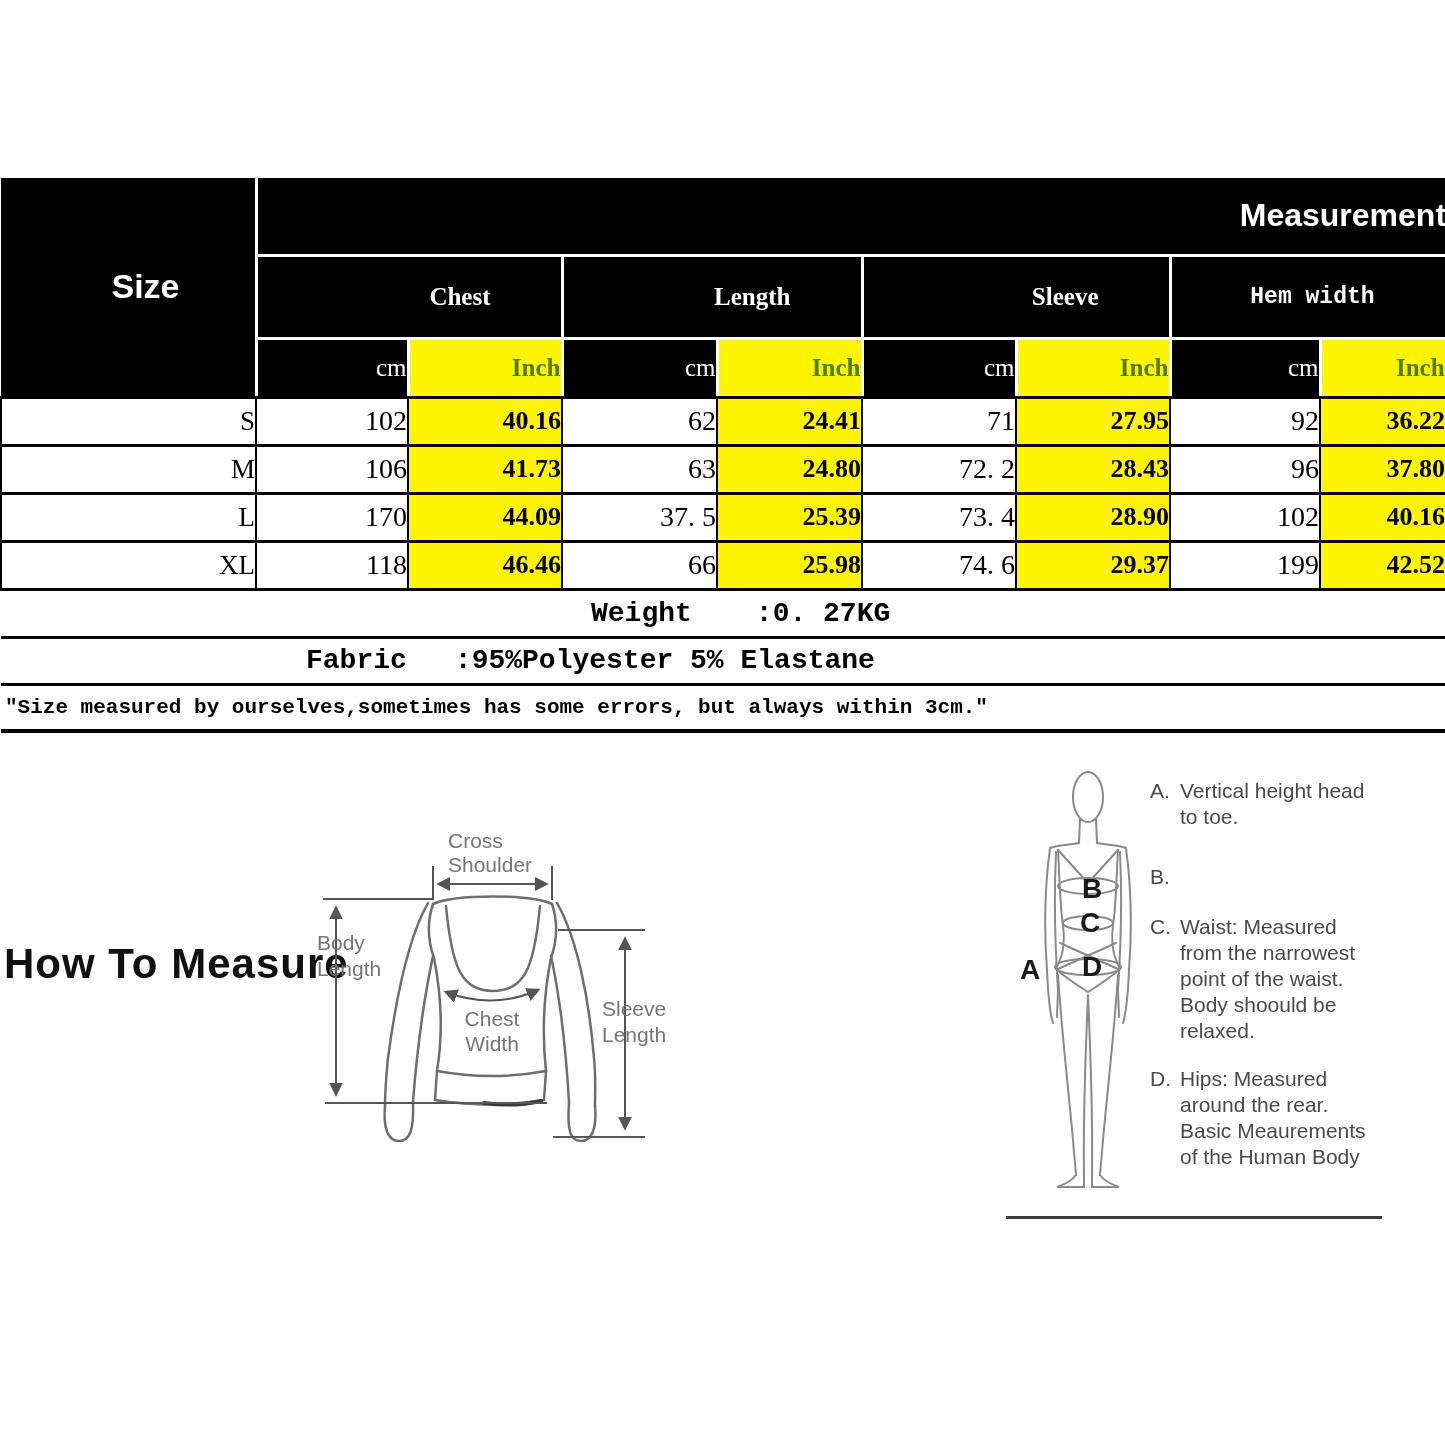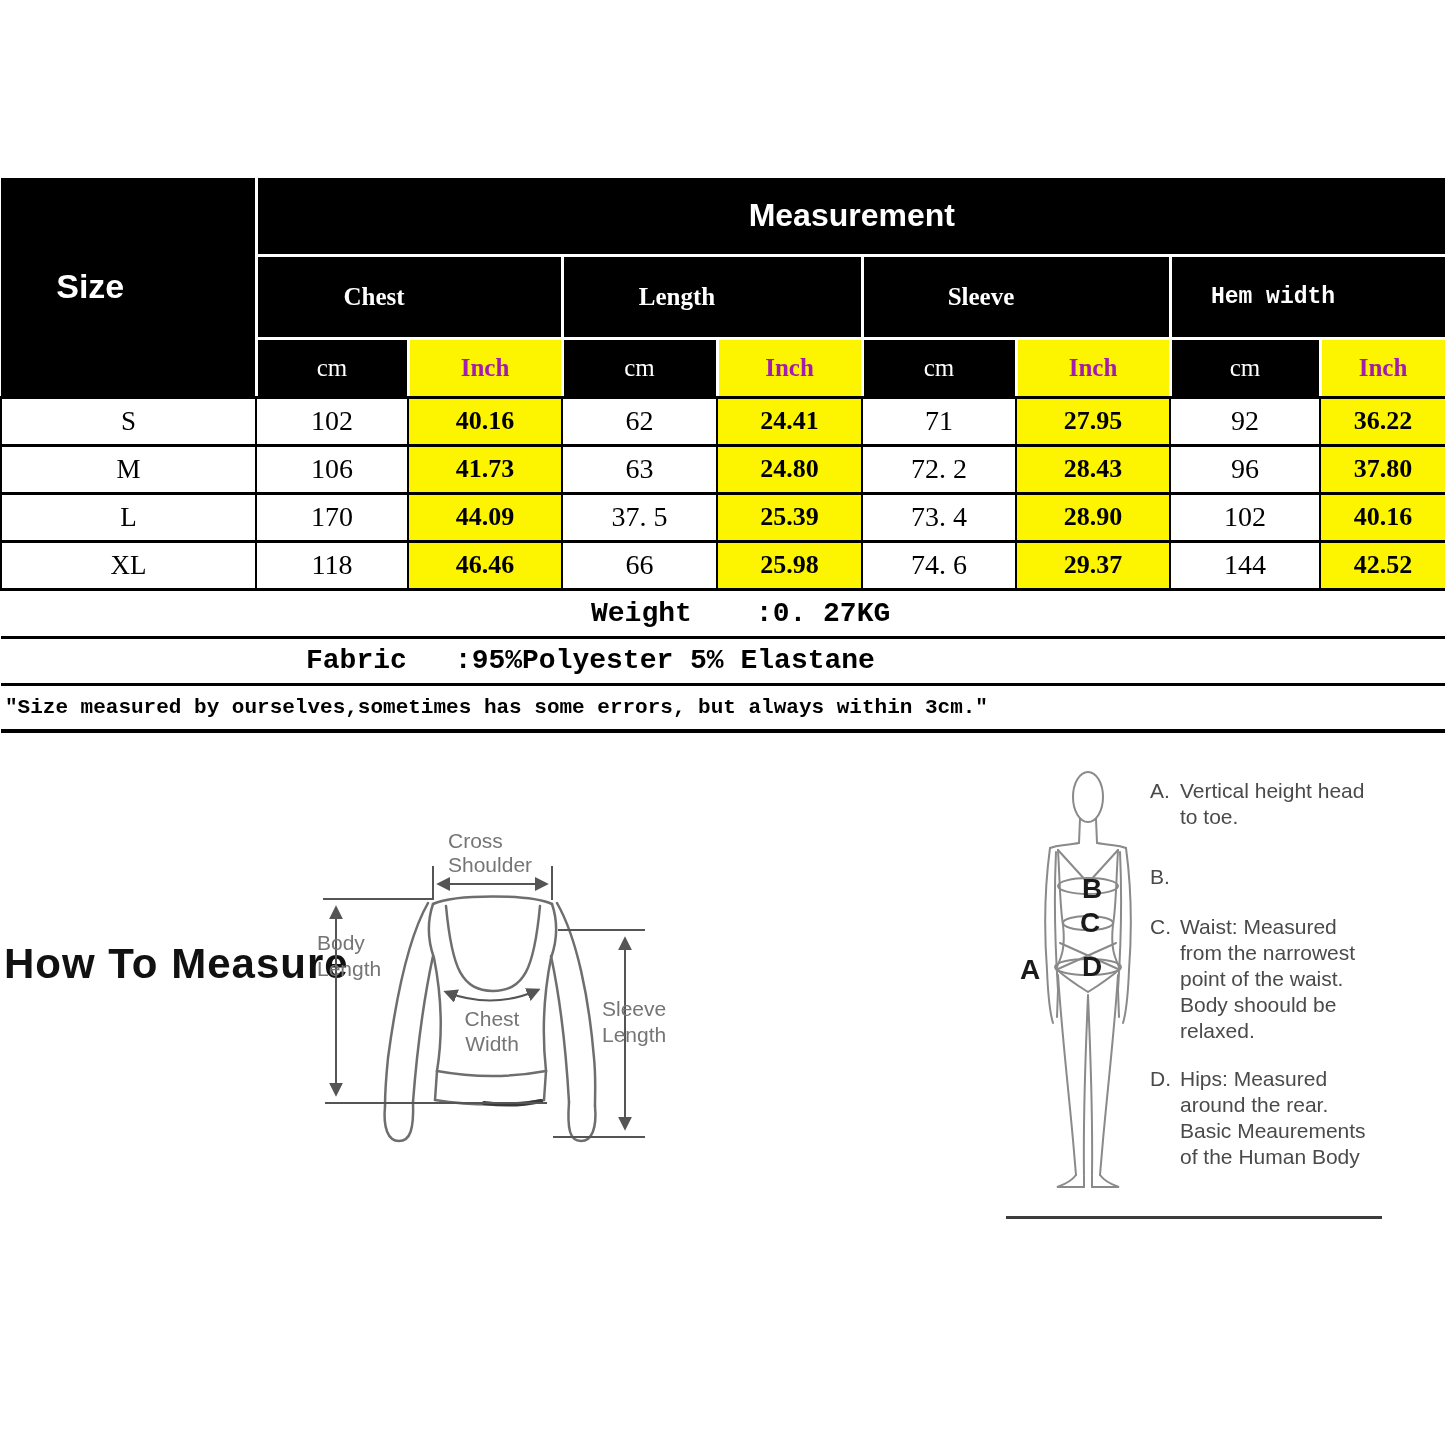--- a/index.html
+++ b/index.html
@@ -9,39 +9,39 @@
     --diagram_stroke:#6e6e6e;
     --annotation_text:#4a4a4a;
   }
   *{box-sizing:border-box;}
   html,body{margin:0;padding:0;}
   body{width:1445px;height:1445px;background:#ffffff;font-family:"Liberation Serif",serif;}
   .page{position:relative;width:1445px;height:1445px;overflow:hidden;background:#fff;}
 
   
   table.size-table{position:absolute;left:0;top:178px;width:1445px;border-collapse:collapse;table-layout:fixed;}
-  td{padding:0;text-align:center;vertical-align:middle;overflow:hidden;}
+  td{padding:0;text-align:right;vertical-align:middle;overflow:hidden;}
   tr.r-measure{height:77px;}
   tr.r-cat{height:83px;}
   tr.r-unit{height:59px;}
   tr.r-data{height:48px;}
   tr.r-weight{height:48px;}
   tr.r-fabric{height:47px;}
   tr.r-note{height:47px;margin-top:20px;}
 
   .c-size{background:var(--header_bg);color:var(--header_text);font-family:"Liberation Sans",sans-serif;
           font-weight:bold;font-size:34px;border-right:3px solid #fff;border-bottom:3px solid #000;padding-right:75px;}
   .c-meas{background:var(--header_bg);color:var(--header_text);font-family:"Liberation Sans",sans-serif;
           font-weight:bold;font-size:32px;border-bottom:3px solid #fff;}
   .c-cat{background:var(--header_bg);color:var(--header_text);font-family:"Liberation Serif",serif;
          font-weight:bold;font-size:25px;border:3px solid #fff;border-top:none;padding-right:70px;}
   .c-hem{font-family:"Liberation Mono",monospace;font-size:23px;}
   .u-cm{background:var(--header_bg);color:var(--header_text);font-family:"Liberation Serif",serif;
         font-weight:normal;font-size:25px;border:3px solid #fff;border-top:none;border-bottom:3px solid #000;}
-  .u-inch{background:var(--highlight);color:#a21caf;font-family:"Liberation Serif",serif;
+  .u-inch{background:var(--highlight);color:#4d7c0f;font-family:"Liberation Serif",serif;
         font-weight:bold;font-size:25px;border:3px solid #fff;border-top:none;border-bottom:3px solid #000;}
 
   .r-data td{border:2px solid #000;border-top-width:3px;border-bottom-width:3px;background:#fff;}
   .d-size{font-size:27px;}
   .d-cm{font-size:28px;margin-left:8px;}
   .d-in{background:var(--highlight) !important;font-weight:bold;font-size:26px;}
 
   .r-weight td,.r-fabric td,.r-note td{border-top:3px solid #000;background:#fff;
         font-family:"Liberation Mono",monospace;text-align:left;}
   .r-weight td{padding-left:590px;font-size:28px;font-weight:600;}
@@ -147,21 +147,21 @@
       <td class="d-in">40.16</td>
     </tr>
     <tr class="r-data">
       <td class="d-size">XL</td>
       <td class="d-cm">118</td>
       <td class="d-in">46.46</td>
       <td class="d-cm">66</td>
       <td class="d-in">25.98</td>
       <td class="d-cm">74. 6</td>
       <td class="d-in">29.37</td>
-      <td class="d-cm">144</td>
+      <td class="d-cm">199</td>
       <td class="d-in">42.52</td>
     </tr>
 
     <tr class="r-weight">
       <td colspan="9">
         <span>Weight</span><span class="val">:0. 27KG</span>
       </td>
     </tr>
     <tr class="r-fabric">
       <td colspan="9">

